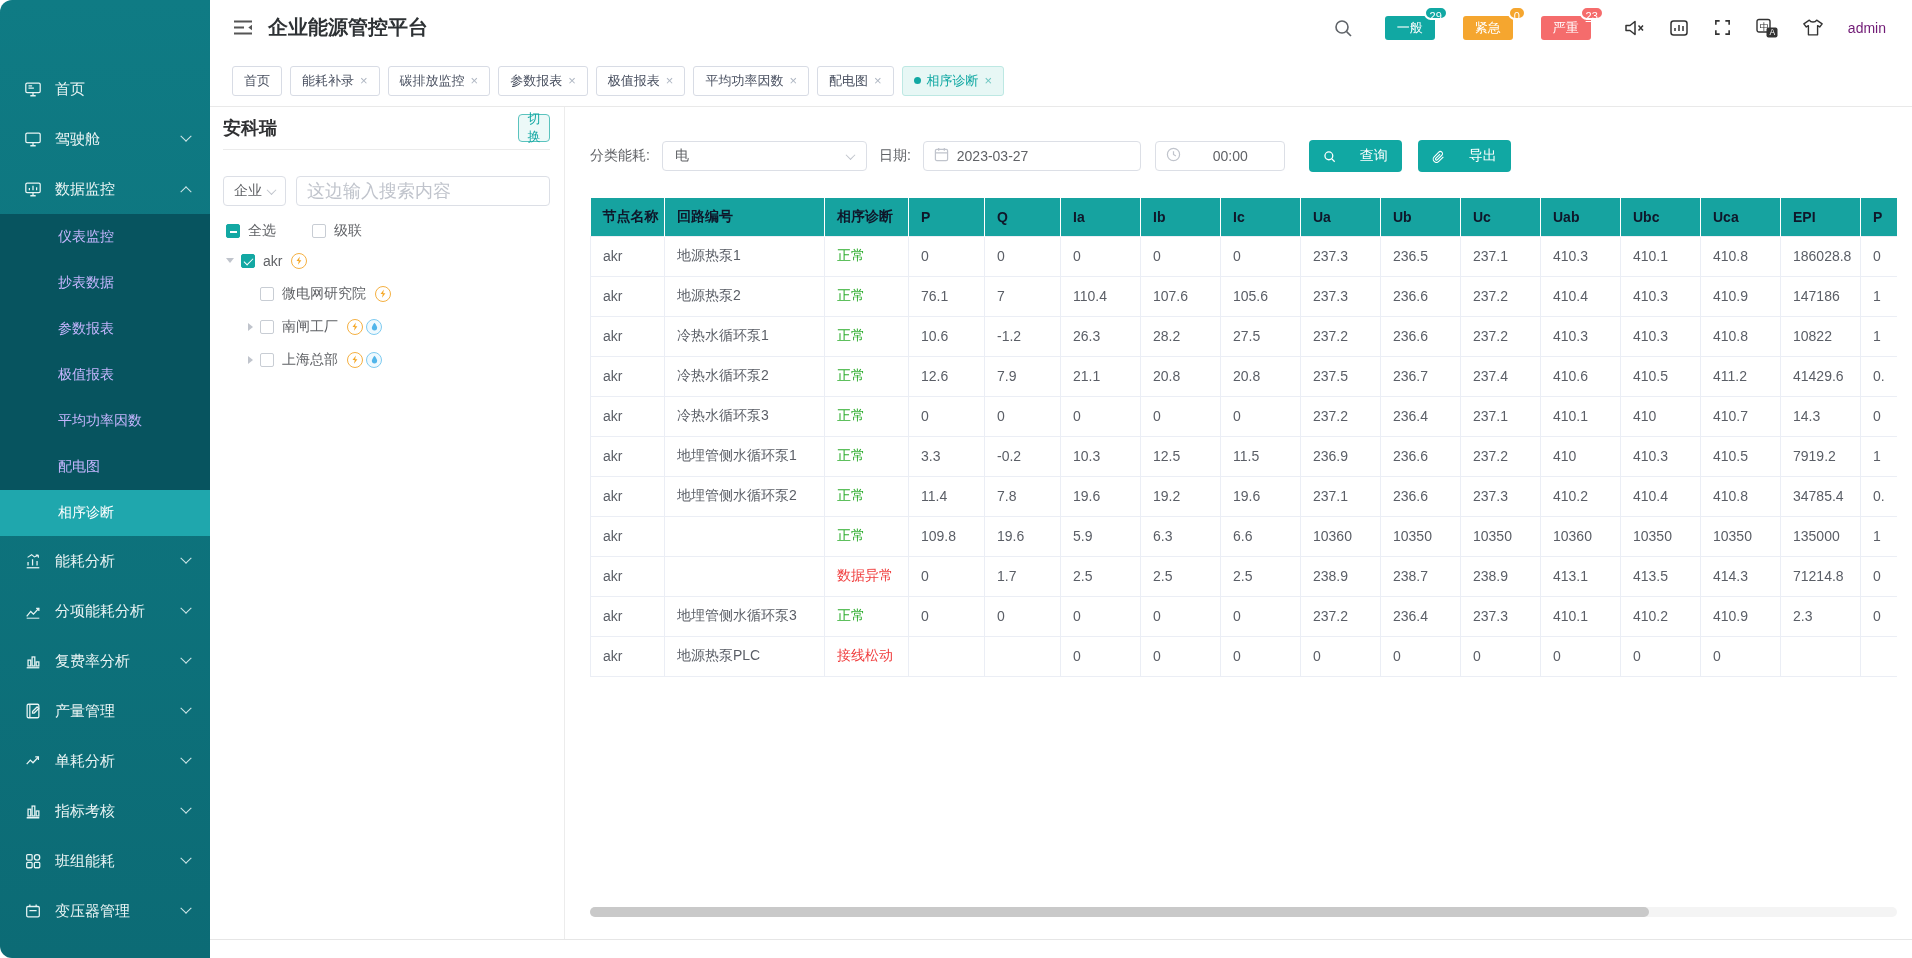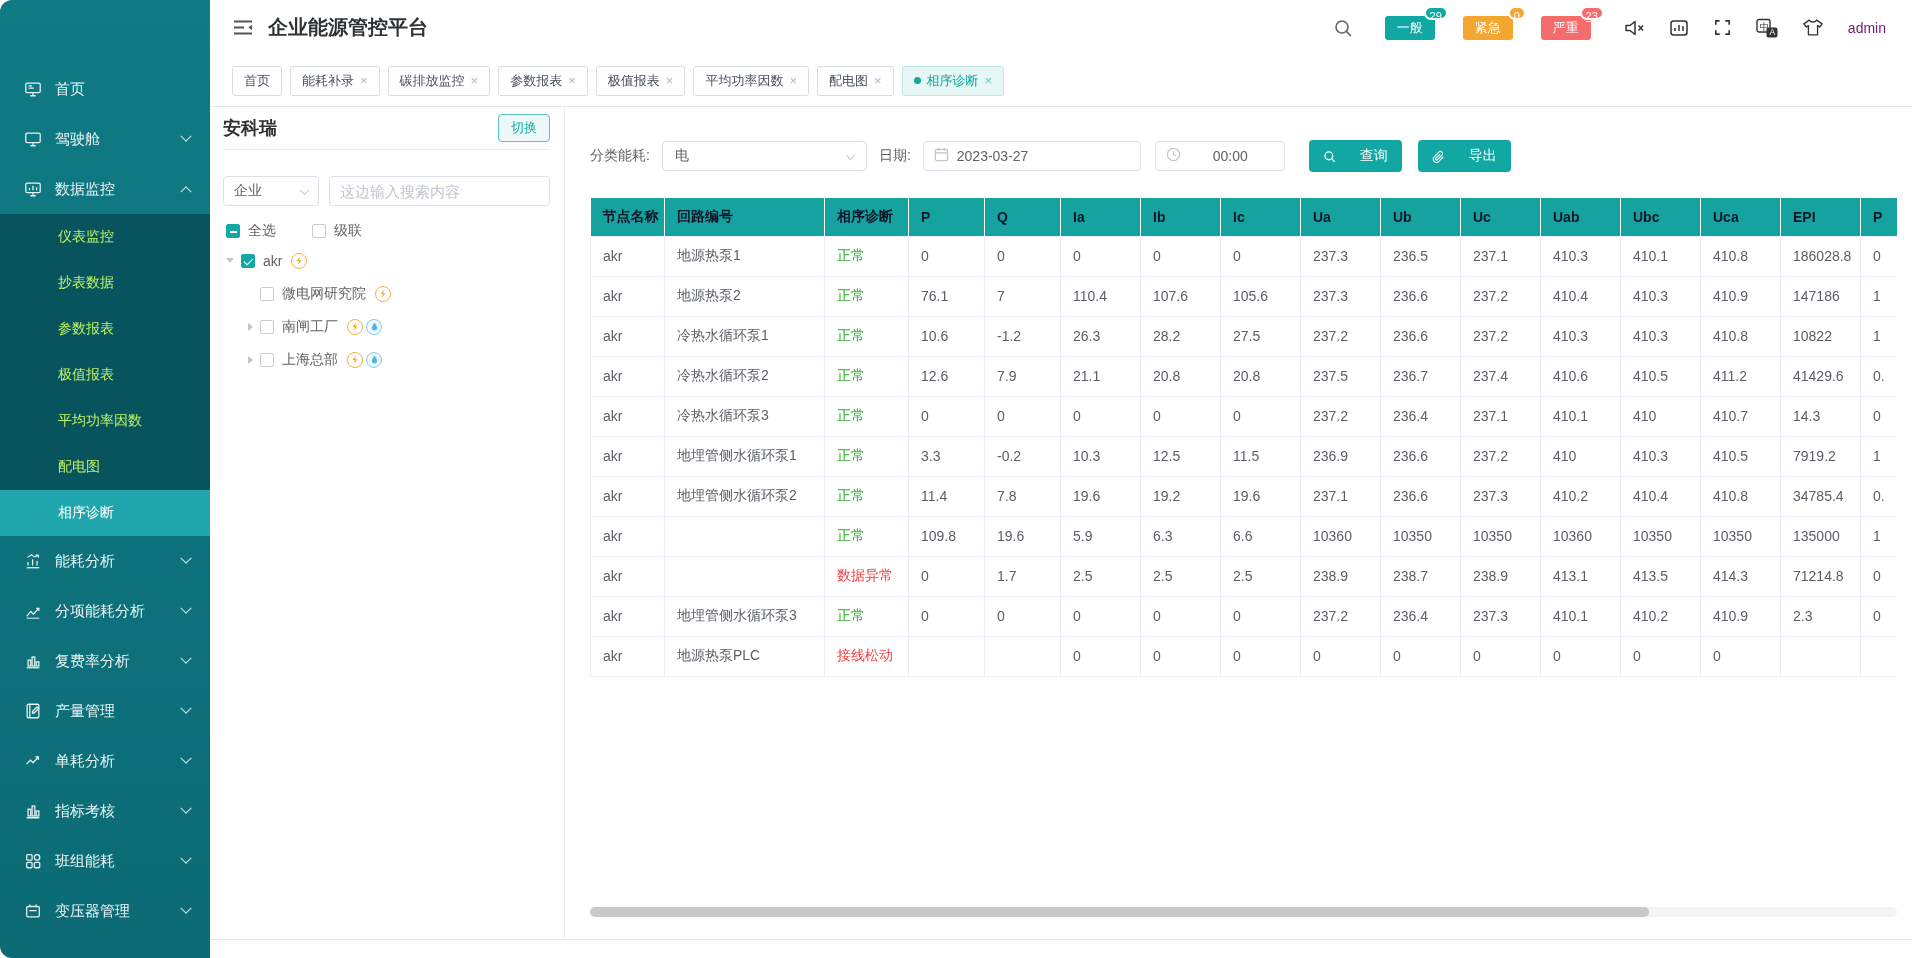--- a/index.html
+++ b/index.html
@@ -11,21 +11,21 @@
     border-radius:12px 0 0 12px;padding-top:64px;overflow:hidden;}
   .side-item{height:50px;display:flex;align-items:center;padding:0 20px 0 24px;
     font-size:15px;color:#EAF4F4;cursor:pointer;}
   .side-icon{width:18px;height:18px;display:inline-flex;align-items:center;justify-content:center;margin-right:13px;flex-shrink:0;}
   .side-label{white-space:nowrap;}
   .chev{width:8px;height:8px;border-right:1.5px solid #CFE6E8;border-bottom:1.5px solid #CFE6E8;
     margin-left:auto;flex-shrink:0;}
   .chev.down{transform:rotate(45deg) translate(-2px,-2px);}
   .chev.up{transform:rotate(-135deg) translate(-2px,-2px);}
   .side-sub{background:#07545F;}
-  .side-sub-item{height:46px;display:flex;align-items:center;padding-left:58px;font-size:14px;color:#bef264;cursor:pointer;}
+  .side-sub-item{height:46px;display:flex;align-items:center;padding-left:58px;font-size:14px;color:#c4b5fd;cursor:pointer;}
   .side-sub-item.active{background:#1FA7AD;color:#fff;}
 
   
   .main{flex:1;display:flex;flex-direction:column;min-width:0;}
   .topbar{height:55px;display:flex;align-items:center;padding:0 26px 0 22px;background:#fff;flex-shrink:0;}
   .fold-btn{display:inline-flex;align-items:center;cursor:pointer;}
   .topbar-title{font-size:20px;font-weight:bold;color:#2E3235;margin-left:14px;}
   .topbar-right{margin-left:auto;display:flex;align-items:center;gap:24px;}
   .hicon{display:inline-flex;align-items:center;justify-content:center;cursor:pointer;}
   .alarm-group{display:flex;align-items:center;gap:28px;margin:0 8px;}
@@ -44,29 +44,29 @@
   .tab.active .x{color:#6CC6C1;}
   .tab .dot{width:7px;height:7px;border-radius:50%;background:#11A8A3;}
 
   .content{flex:1;display:flex;background:#fff;height:833px;max-height:833px;border-bottom:1px solid #E6E6E6;}
 
   
   .tree-panel{width:355px;flex-shrink:0;border-right:1px solid #ECECEC;}
   .tree-head{height:43px;margin:0 14px 0 13px;display:flex;align-items:center;justify-content:space-between;
     border-bottom:1px solid #EBEBEB;}
   .tree-title{font-size:18px;font-weight:bold;color:#303133;}
-  .switch-btn{width:52px;height:28px;background:#ECF9F8;border:1px solid #5BC3BE;color:#13A8A3;
+  .switch-btn{width:32px;height:28px;background:#ECF9F8;border:1px solid #5BC3BE;color:#13A8A3;
     font-size:13px;border-radius:4px;display:flex;align-items:center;justify-content:center;cursor:pointer;}
   .tree-controls{display:flex;gap:10px;margin:26px 14px 0 13px;}
   .select-box{width:155px;height:30px;border:1px solid #DCDFE6;border-radius:4px;display:flex;
     align-items:center;justify-content:space-between;padding:0 10px;font-size:14px;color:#606266;cursor:pointer;background:#fff;}
   .sel-chev{width:7px;height:7px;border-right:1.4px solid #C0C4CC;border-bottom:1.4px solid #C0C4CC;
     transform:rotate(45deg) translate(-1px,-1px);}
   .search-input{flex:1;height:30px;border:1px solid #DCDFE6;border-radius:4px;padding:0 10px;
-    font-size:15px;color:#606266;outline:none;}
+    font-size:18px;color:#606266;outline:none;}
   .search-input::placeholder{color:#C0C4CC;}
   .check-row{display:flex;align-items:center;margin:16px 14px 0 16px;font-size:14px;color:#606266;}
   .check-row .grp{display:flex;align-items:center;gap:8px;}
   .check-row .grp+.grp{margin-left:36px;}
   .cb{position:relative;display:inline-block;width:14px;height:14px;border:1px solid #C8CDD4;
     border-radius:2px;background:#fff;flex-shrink:0;cursor:pointer;}
   .cb.checked,.cb.indet{background:#13A8A3;border-color:#13A8A3;}
   .cb.checked::after{content:"";position:absolute;left:4px;top:1px;width:4px;height:8px;
     border:solid #fff;border-width:0 1.5px 1.5px 0;transform:rotate(45deg);}
   .cb.indet::after{content:"";position:absolute;left:2.5px;top:5.5px;width:7px;height:2px;background:#fff;}

